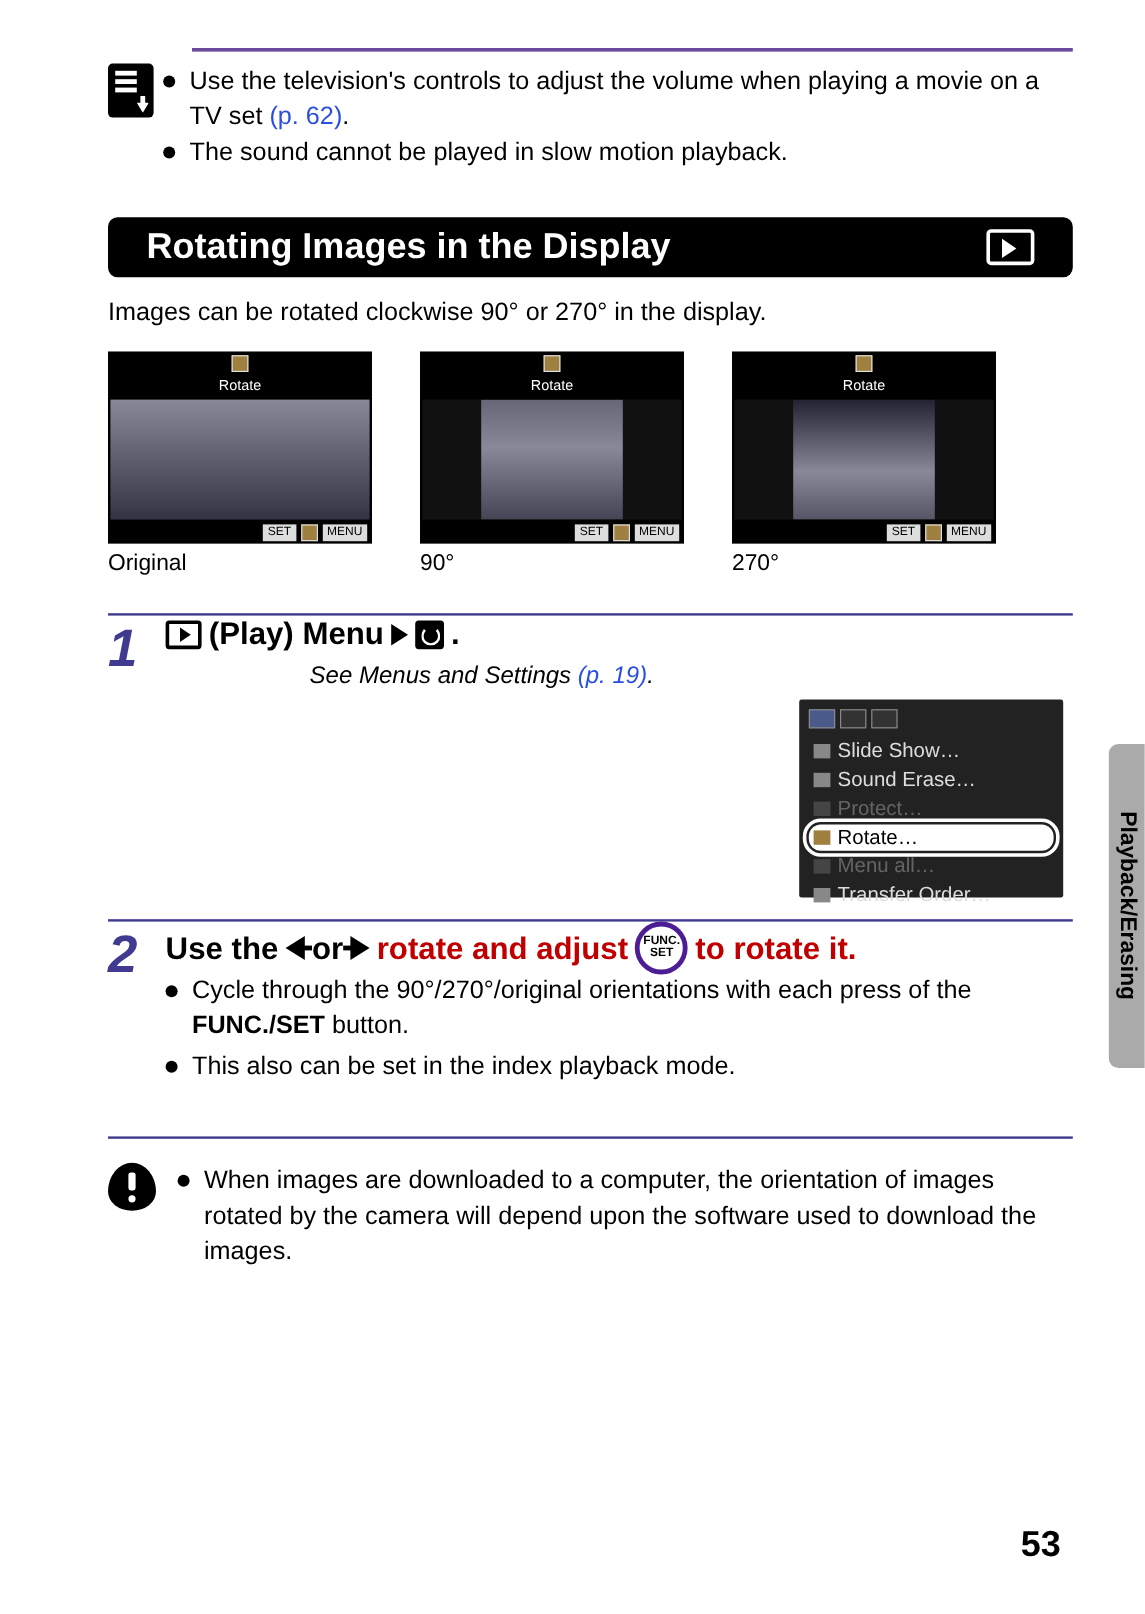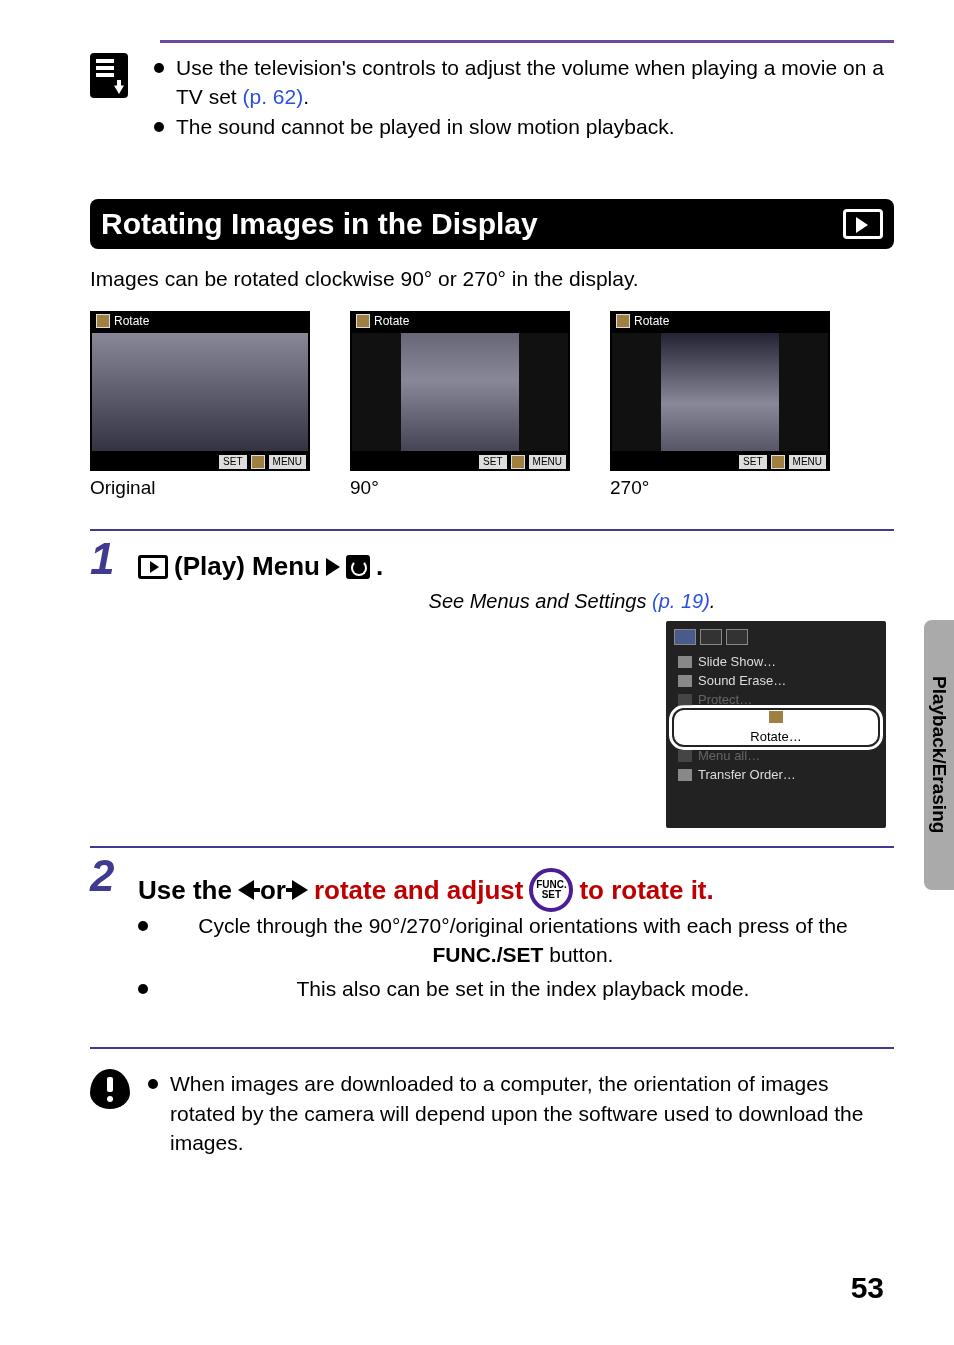--- a/index.html
+++ b/index.html
@@ -1,64 +1,64 @@
 <!DOCTYPE html>
 <html><head>
 <meta charset="utf-8">
 <style>
   * { box-sizing: border-box; margin: 0; padding: 0; }
   body { width: 954px; height: 1345px; background: #fff; font-family: Arial, Helvetica, sans-serif; position: relative; color: #000; }
   .page { position: relative; width: 100%; height: 100%; padding: 40px 60px 40px 90px; }
   .purple-rule { height: 3px; background: #6b4a9e; margin-bottom: 10px; margin-left: 70px; }
-  .note-row { display: flex; gap: 26px; margin-bottom: 58px; }
+  .note-row { display: flex; gap: 8px; margin-bottom: 40px; }
   .doc-icon { width: 38px; height: 45px; background: #000; border-radius: 4px; position: relative; flex-shrink: 0; }
   .doc-icon::before { content: ""; position: absolute; left: 6px; top: 6px; width: 18px; height: 4px; background: #fff; box-shadow: 0 7px 0 #fff, 0 14px 0 #fff; }
   .doc-icon::after { content: ""; position: absolute; right: 4px; bottom: 4px; width: 10px; height: 14px; background: #fff; clip-path: polygon(50% 0,100% 60%,70% 60%,70% 100%,30% 100%,30% 60%,0 60%); transform: rotate(180deg); }
   .note-list { font-size: 21px; line-height: 1.4; }
   .note-list li { list-style: none; position: relative; padding-left: 22px; }
   .note-list li::before { content: ""; position: absolute; left: 0; top: 10px; width: 10px; height: 10px; border-radius: 50%; background: #000; }
   .link { color: #2a4fe0; }
-  .section-bar { display: flex; align-items: center; background: #000; color: #fff; border-radius: 8px; padding: 8px 11px; margin-bottom: 18px; }
+  .section-bar { display: flex; align-items: center; background: #000; color: #fff; border-radius: 8px; padding: 8px 32px; margin-bottom: 18px; }
   .section-title { font-size: 30px; font-weight: 900; font-family: Arial Black, Arial, sans-serif; flex: 1; }
   .play-badge { width: 40px; height: 30px; border: 3px solid #fff; border-radius: 4px; position: relative; }
   .play-badge::after { content: ""; position: absolute; left: 10px; top: 5px; border-left: 12px solid #fff; border-top: 8px solid transparent; border-bottom: 8px solid transparent; }
   .intro { font-size: 21px; margin-bottom: 20px; }
   .thumbs { display: flex; gap: 40px; margin-bottom: 30px; }
   .thumb-col { display: flex; flex-direction: column; gap: 6px; }
   .thumb { width: 220px; height: 160px; background: #000; display: flex; flex-direction: column; overflow: hidden; }
-  .thumb-top { padding: 3px 6px; font-size: 12px; color: #fff; background: #000; display: flex; align-items: center; gap: 4px; }
+  .thumb-top { padding: 3px 6px; font-size: 12px; color: #fff; background: #000; display: flex; align-items: center; gap: 4px; flex-direction: column; }
   .rot-icon { width: 14px; height: 14px; background: #a08040; border: 1px solid #ddd; display: inline-block; }
   .thumb-img { flex: 1; margin: 2px; position: relative; overflow: hidden; }
   .thumb-img.orig { background: linear-gradient(#889,#556 60%,#334); }
   .thumb-img.rot90 { background: #111; display: flex; justify-content: center; }
   .thumb-img.rot90::after { content: ""; width: 55%; height: 100%; background: linear-gradient(#667,#889 40%,#445); }
   .thumb-img.rot270 { background: #111; display: flex; justify-content: center; }
   .thumb-img.rot270::after { content: ""; width: 55%; height: 100%; background: linear-gradient(#223,#889 60%,#556); }
   .thumb-bot { display: flex; justify-content: flex-end; gap: 4px; padding: 2px 4px; background: rgba(0,0,0,.3); }
   .tag { font-size: 10px; background: #ddd; color: #000; padding: 1px 4px; }
   .thumb-label { font-size: 19px; }
   .steps { position: relative; }
   .step { display: flex; border-top: 2px solid #403a90; }
   .step-num { width: 40px; min-width: 40px; font-size: 44px; font-weight: 900; font-style: italic; font-family: Arial Black, Arial, sans-serif; color: #403a90; line-height: 1; padding-top: 6px; }
-  .step-body { flex: 1; padding: 20px 8px 18px 8px; text-align: center; }
+  .step-body { flex: 1; padding: 0 8px 18px 8px; }
   .step-head { font-size: 26px; font-weight: 900; font-family: Arial Black, Arial, sans-serif; display: flex; align-items: center; flex-wrap: wrap; gap: 6px; }
   .play-icon-inline { display: inline-flex; width: 30px; height: 24px; border: 3px solid #000; border-radius: 3px; align-items: center; justify-content: center; }
   .play-icon-inline::after { content: ""; border-left: 9px solid #000; border-top: 6px solid transparent; border-bottom: 6px solid transparent; margin-left: 2px; }
   .tri { border-left: 14px solid #000; border-top: 9px solid transparent; border-bottom: 9px solid transparent; display: inline-block; }
   .rot-menu-icon { display: inline-block; width: 24px; height: 24px; background: #000; border-radius: 3px; position: relative; }
   .rot-menu-icon::after { content: ""; position: absolute; left: 5px; top: 5px; width: 12px; height: 12px; border: 2px solid #fff; border-radius: 50%; border-top-color: transparent; }
   .see-menus { font-style: italic; font-size: 20px; margin-top: 8px; margin-left: 120px; }
-  .menu-shot { width: 220px; height: 207px; background: #222; margin-left: auto; margin-top: 8px; border-radius: 2px; padding: 8px; color: #fff; font-size: 13px; display: flex; flex-direction: column; gap: 2px; position: relative; }
+  .menu-shot { width: 220px; height: 165px; background: #222; margin-left: auto; margin-top: 8px; border-radius: 2px; padding: 8px; color: #fff; font-size: 17px; display: flex; flex-direction: column; gap: 2px; position: relative; }
   .menu-tabs { display: flex; gap: 4px; margin-bottom: 6px; }
   .menu-tab { width: 22px; height: 16px; border: 1px solid #888; background: #333; }
   .menu-tab.active { background: #4a5a8a; }
   .menu-item { display: flex; align-items: center; gap: 6px; padding: 1px 4px; color: #ddd; }
   .menu-item .mi-icon { width: 14px; height: 12px; background: #888; display: inline-block; }
   .menu-item.faded { opacity: .35; }
-  .menu-item.selected { background: #fff; color: #000; border-radius: 10px; outline: 3px solid #fff; outline-offset: 2px; flex-direction: column; }
+  .menu-item.selected { background: #fff; color: #000; border-radius: 10px; outline: 3px solid #fff; outline-offset: 2px; }
   .menu-item.selected .mi-icon { background: #a08040; }
   .arrow-left, .arrow-right { display: inline-block; width: 0; height: 0; }
   .arrow-left { border-right: 16px solid #000; border-top: 10px solid transparent; border-bottom: 10px solid transparent; position: relative; }
   .arrow-left::after { content: ""; position: absolute; top: -2px; left: 12px; width: 10px; height: 4px; background: #000; }
   .arrow-right { border-left: 16px solid #000; border-top: 10px solid transparent; border-bottom: 10px solid transparent; position: relative; }
   .arrow-right::after { content: ""; position: absolute; top: -2px; right: 12px; width: 10px; height: 4px; background: #000; }
   .func-btn { display: inline-flex; width: 44px; height: 44px; border: 4px solid #4c1d95; border-radius: 50%; align-items: center; justify-content: center; flex-direction: column; font-size: 10px; font-weight: bold; line-height: 1; }
   .step2-head .red { color: #c00000; }
   .step2-list { font-size: 21px; }
   .step2-list li { list-style: none; position: relative; padding-left: 22px; margin-bottom: 6px; line-height: 1.35; }

